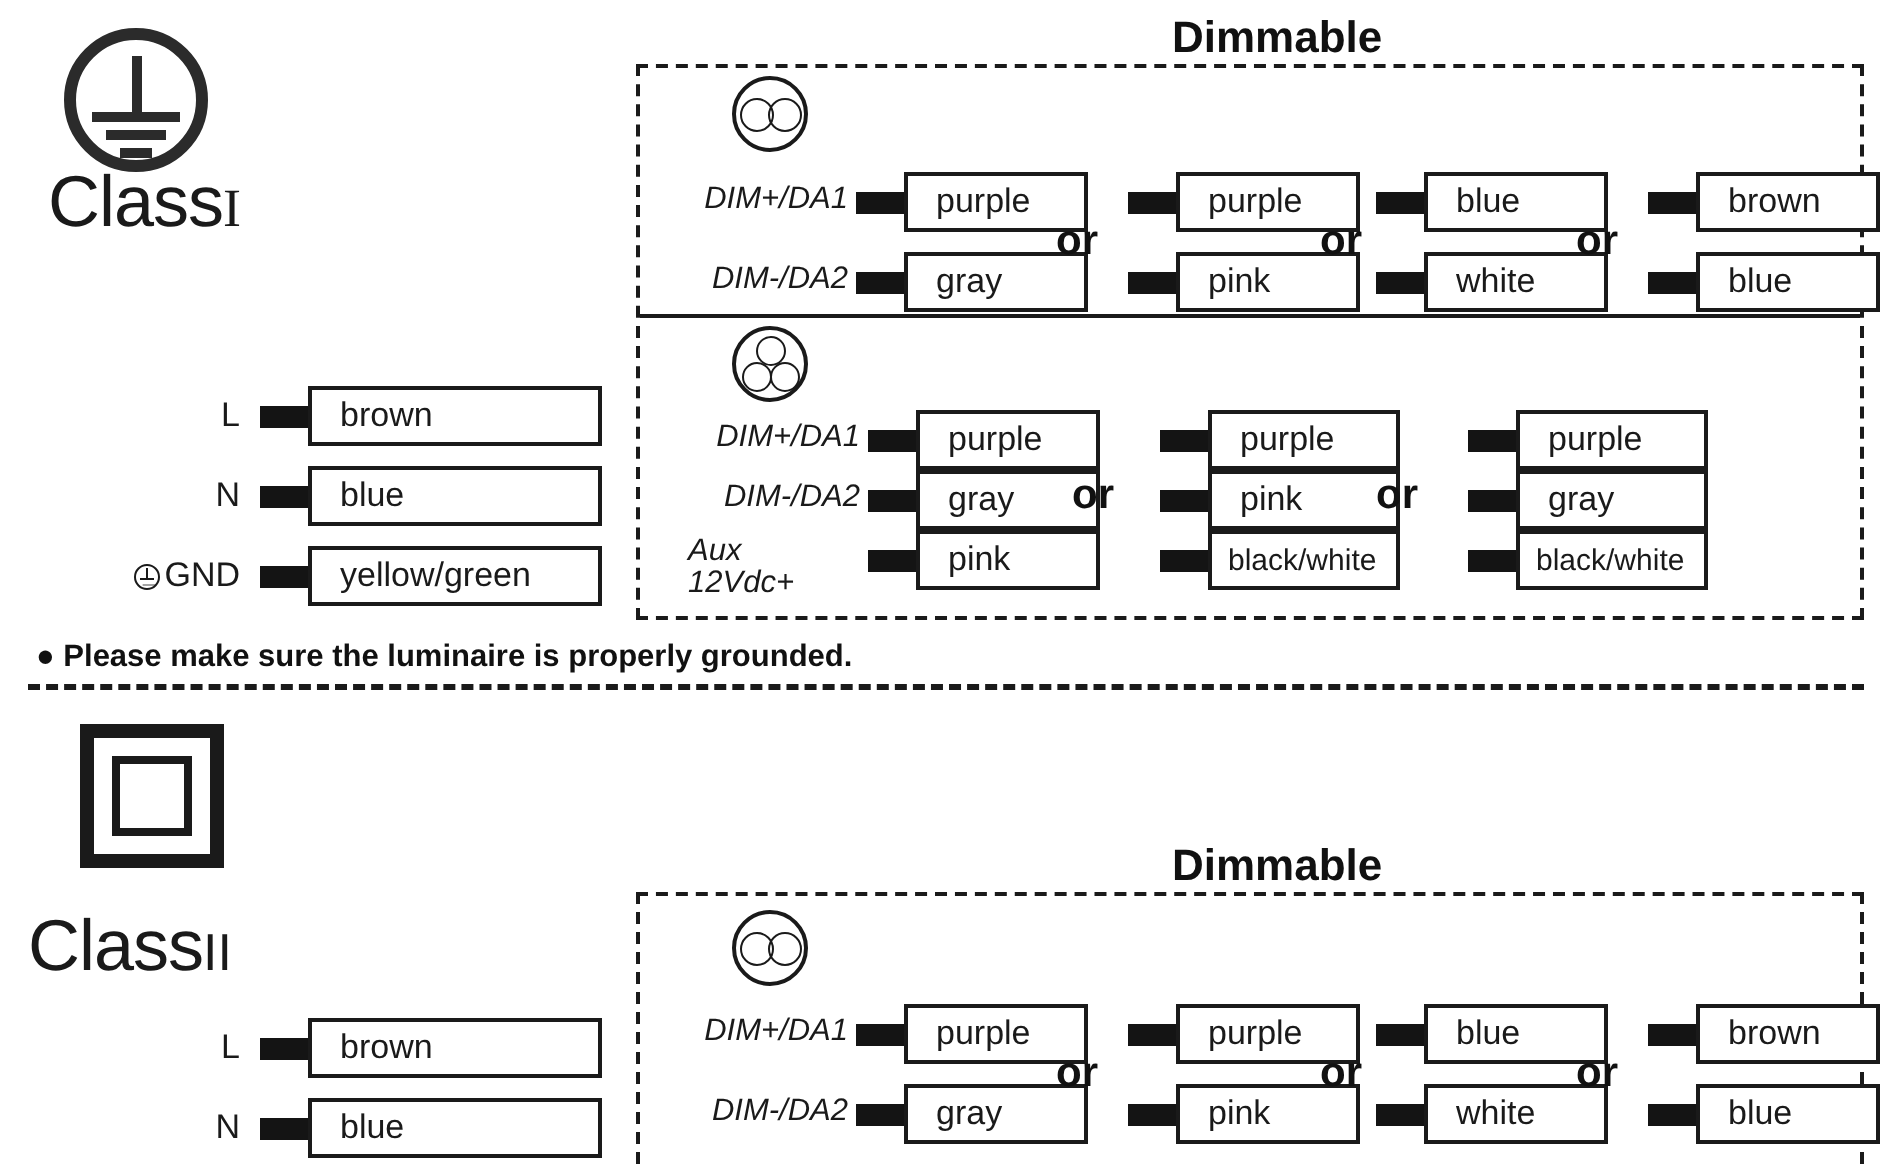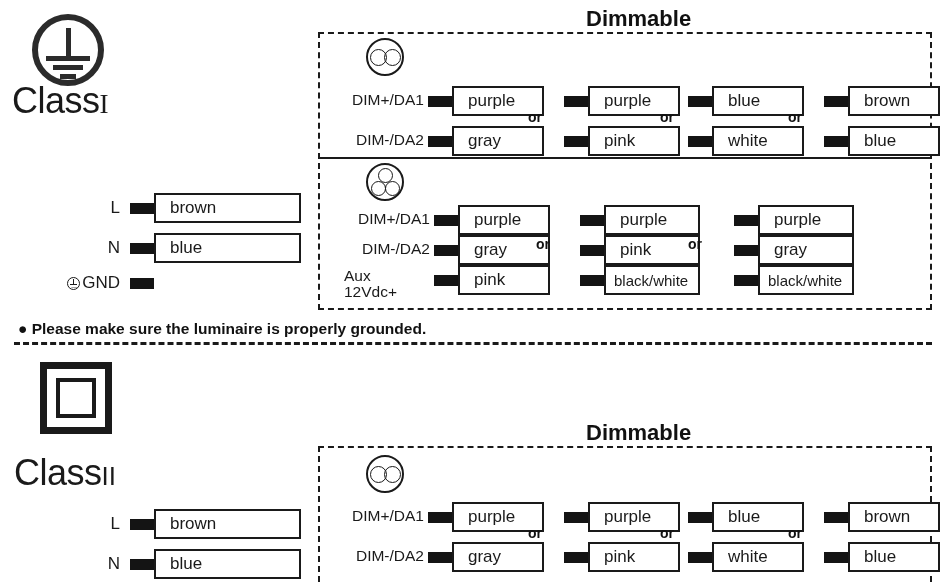--- a/index.html
+++ b/index.html
@@ -174,41 +174,42 @@
   .icon3 .c1 { left: 10px; top: 3px; }
   .icon3 .c2 { left: 2.5px; top: 16px; }
   .icon3 .c3 { left: 17px; top: 16px; }
 
   .dim-term {
     position: absolute;
     font-size: 15.5px;
     white-space: nowrap;
     text-align: right;
     line-height: 1.05;
+    font-style: italic;
   }
   .or-label {
     position: absolute;
-    font-size: 14px;
+    font-size: 21px;
     font-weight: bold;
     color: #111;
   }
 </style>
 </head>
 <body>
 
 <div>
 
   <div class="earth-symbol abs" style="left:32px; top:14px;">
     <div class="stem"></div>
       <div class="b1"></div>
       <div class="b2"></div>
       <div class="b3"></div>
   </div>
 
-  <div class="class-label" style="left:12px; top:80px;">
+  <div class="class-label" style="left:24px; top:80px;">
     <span>Class</span><span class="numeral">I</span>
   </div>
 
   <div class="wire-row" style="left:96px; top:193px;">
     <div class="wire-term" style="width:24px;">L</div>
     <div class="connector" style="margin-left:10px;"></div>
     <div class="wire-box" style="width:147px;">brown</div>
   </div>
 
   <div class="wire-row" style="left:96px; top:233px;">
@@ -216,20 +217,21 @@
     <div class="connector" style="margin-left:10px;"></div>
     <div class="wire-box" style="width:147px;">blue</div>
   </div>
 
   <div class="wire-row" style="left:22px; top:273px;">
     <div class="wire-term" style="width:98px;">
       <span class="gnd-glyph"></span>
         <span>GND</span>
     </div>
     <div class="connector" style="margin-left:10px;"></div>
+    <div class="wire-box" style="width:147px;">yellow/green</div>
   </div>
 
   <div class="heading" style="left:586px; top:6px;">Dimmable</div>
 
   <div class="dashed-box" style="left:318px; top:32px; width:614px; height:278px;"></div>
   <div class="solid-divider" style="left:320px; top:157px; width:610px;"></div>
 
   <div class="cable-icon icon2 abs" style="left:366px; top:38px;">
     <div class="c c1"></div>
       <div class="c c2"></div>

